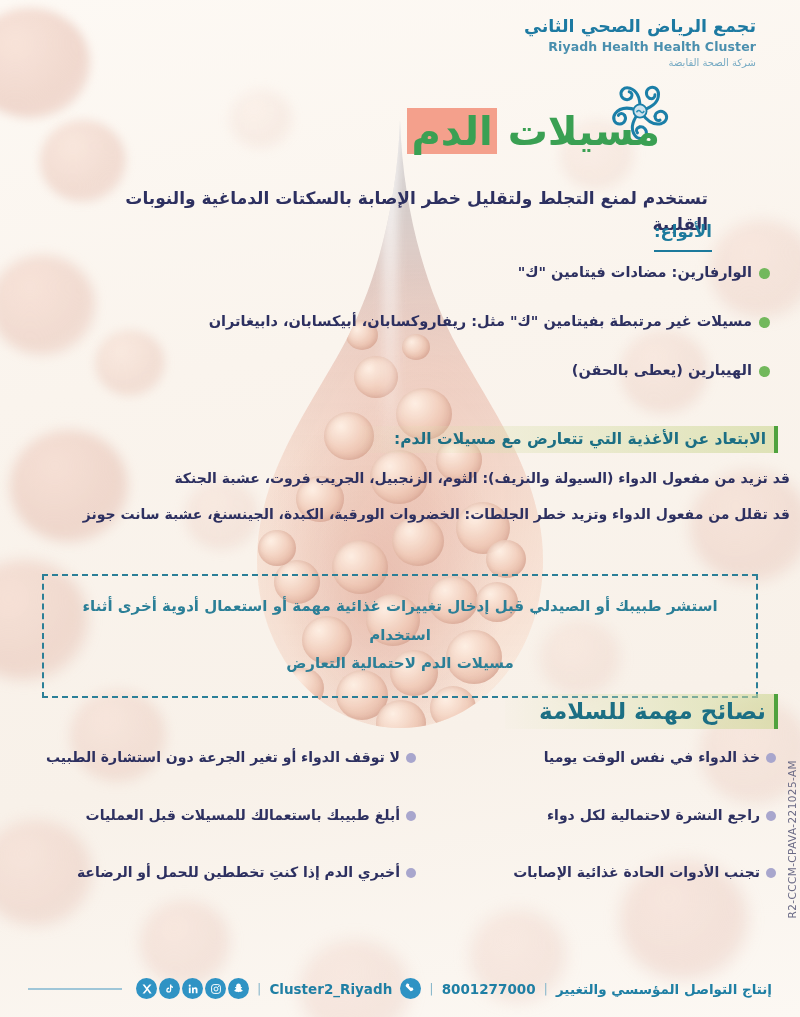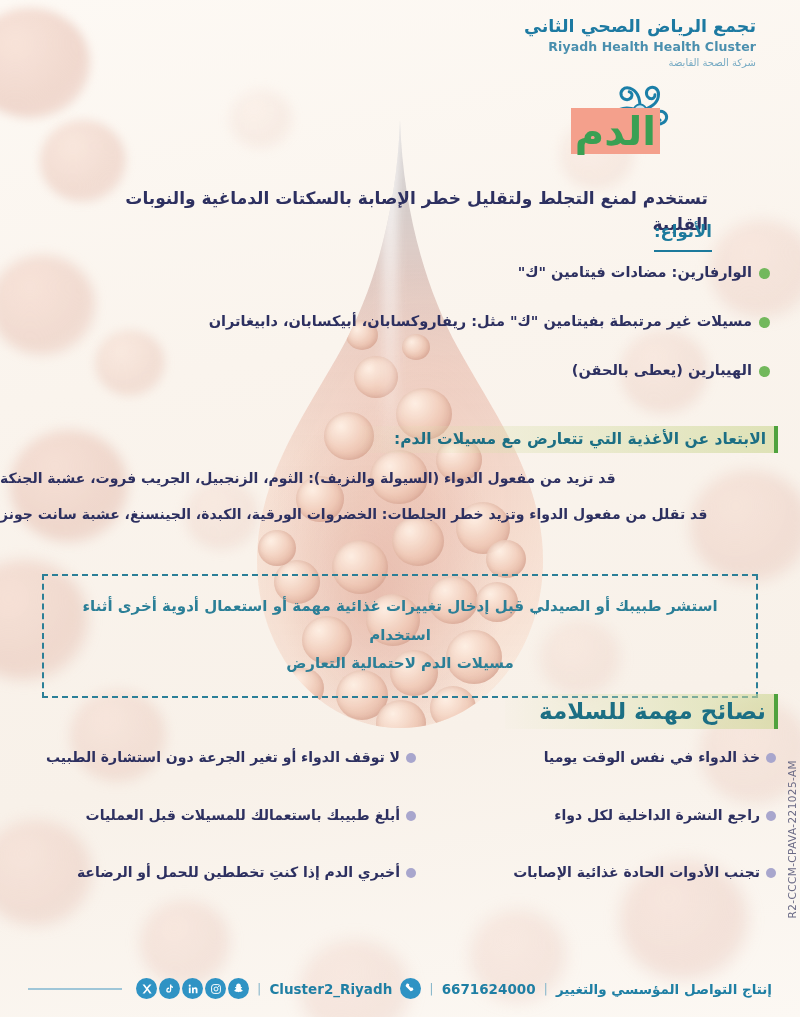--- a/index.html
+++ b/index.html
@@ -135,21 +135,21 @@
     letter-spacing: 0;
     white-space: nowrap;
   }
 
   #title-hl {
     font-size: 40px;
     font-weight: bold;
     color: #3aa053;
     background: #f4a08c;
     padding: 0 4px;
-    margin-right: 0;
+    margin-right: 11px;
     white-space: nowrap;
   }
 
   #subtitle {
     position: absolute;
     top: 186px;
     right: 92px;
     width: 620px;
     text-align: right;
     font-size: 17px;
@@ -220,24 +220,24 @@
     font-weight: bold;
     color: #1c6f84;
     white-space: nowrap;
   }
 
   #food-band { top: 426px; right: 22px; }
 
   #food-list {
     position: absolute;
     top: 468px;
-    right: 28px;
+    right: 10px;
     width: 772px;
     direction: rtl;
-    text-align: left;
+    text-align: right;
   }
 
   .food-line {
     font-size: 14px;
     font-weight: bold;
     color: #2d3060;
     line-height: 1.55;
     margin-bottom: 14px;
     white-space: nowrap;
   }
@@ -465,20 +465,21 @@
             </g>
           </g>
         </g>
         <circle cx="50" cy="50" r="11" fill="#cfe4ee" stroke="#1b7fa8" stroke-width="3"></circle>
         <path d="M44 52 q4 -5 7 -1 q3 4 6 -1" stroke="#2a8fb5" stroke-width="2.5" fill="none"></path>
       </svg>
     </div>
   </div>
 
   <div id="title-row">
+    <span id="title-main">مسيلات</span>
     <span id="title-hl">الدم</span>
   </div>
 
   <div id="subtitle">تستخدم لمنع التجلط ولتقليل خطر الإصابة بالسكتات الدماغية والنوبات القلبية</div>
 
   <div id="types-label">الأنواع:</div>
 
   <div id="types-list">
     <div class="type-row">
       <span class="type-bullet"></span>
@@ -516,42 +517,42 @@
     <div class="tip">
       <span class="tip-bullet"></span>
       <span class="tip-text">خذ الدواء في نفس الوقت يوميا</span>
     </div>
     <div class="tip">
       <span class="tip-bullet"></span>
       <span class="tip-text">لا توقف الدواء أو تغير الجرعة دون استشارة الطبيب</span>
     </div>
     <div class="tip">
       <span class="tip-bullet"></span>
-      <span class="tip-text">راجع النشرة الداخلية لكل دواء</span>
+      <span class="tip-text">راجع النشرة لاحتمالية لكل دواء</span>
     </div>
     <div class="tip">
       <span class="tip-bullet"></span>
       <span class="tip-text">أبلغ طبيبك باستعمالك للمسيلات قبل العمليات</span>
     </div>
     <div class="tip">
       <span class="tip-bullet"></span>
       <span class="tip-text">تجنب الأدوات الحادة غذائية الإصابات</span>
     </div>
     <div class="tip">
       <span class="tip-bullet"></span>
       <span class="tip-text">أخبري الدم إذا كنتِ تخططين للحمل أو الرضاعة</span>
     </div>
   </div>
 
   <div id="doc-code">R2-CCCM-CPAVA-221025-AM</div>
 
   <div id="footer">
     <span id="footer-brand">إنتاج التواصل المؤسسي والتغيير</span>
     <span class="fsep">|</span>
-    <span id="footer-phone">6671624000</span>
+    <span id="footer-phone">8001277000</span>
     <span class="fsep">|</span>
     <span class="circ-icon">
       <svg viewBox="0 0 24 24" width="13" height="13" fill="#ffffff">
         <path d="M6.6 2.8c-.7-.3-1.5 0-1.9.7L3.3 6.1c-.4.7-.3 1.6.3 2.1 2.6 2.5 5.7 5.6 8.2 8.2.5.6 1.4.7 2.1.3l2.6-1.4c.7-.4 1-1.2.7-1.9l-1-2.4c-.2-.6-.9-1-1.5-.8l-2 .5-3.6-3.6.5-2c.2-.6-.2-1.3-.8-1.5l-2.2-.8z"></path>
       </svg>
     </span>
     <span id="footer-handle">Cluster2_Riyadh</span>
     <span class="fsep">|</span>
 
     <span id="social-row">

